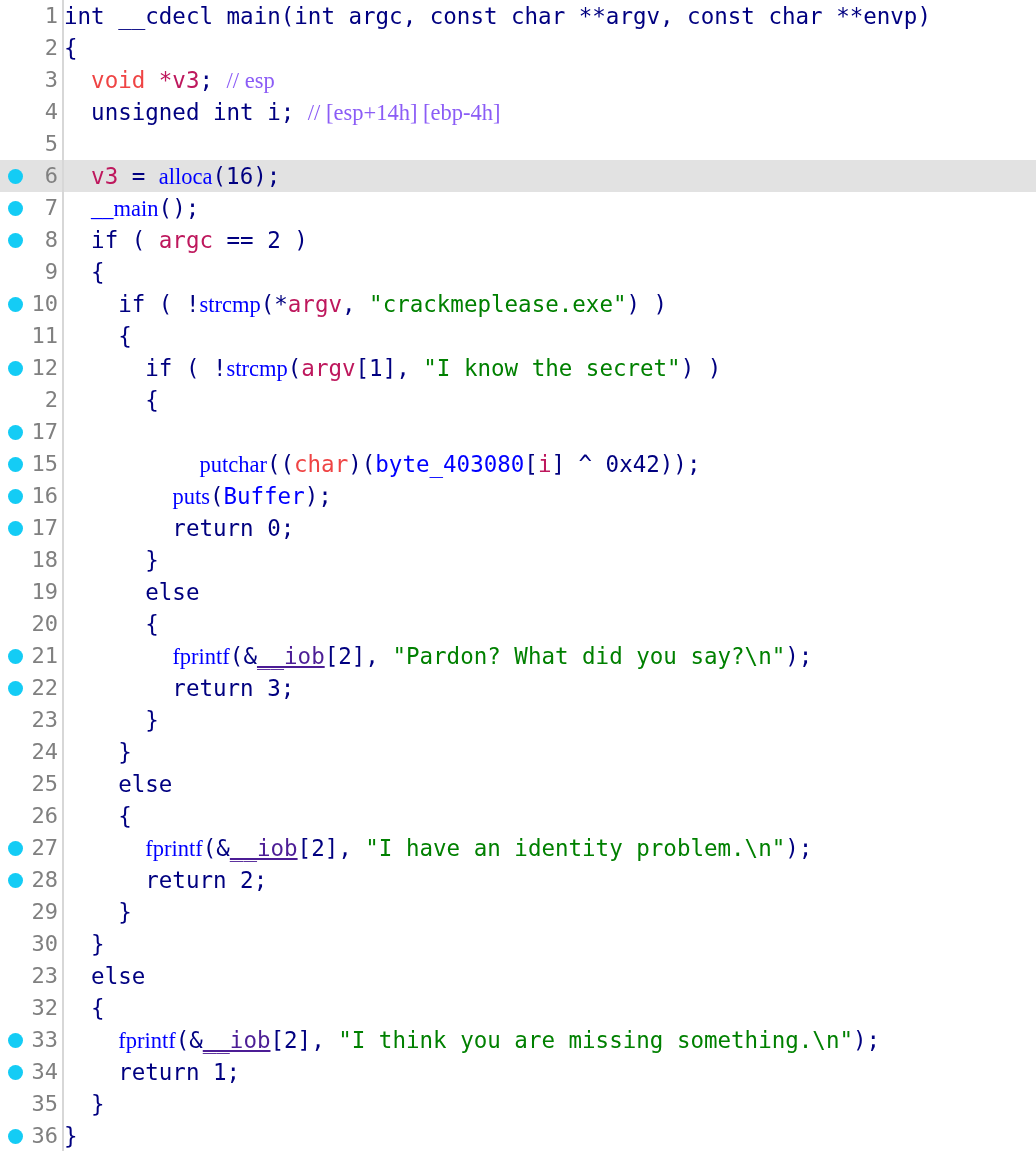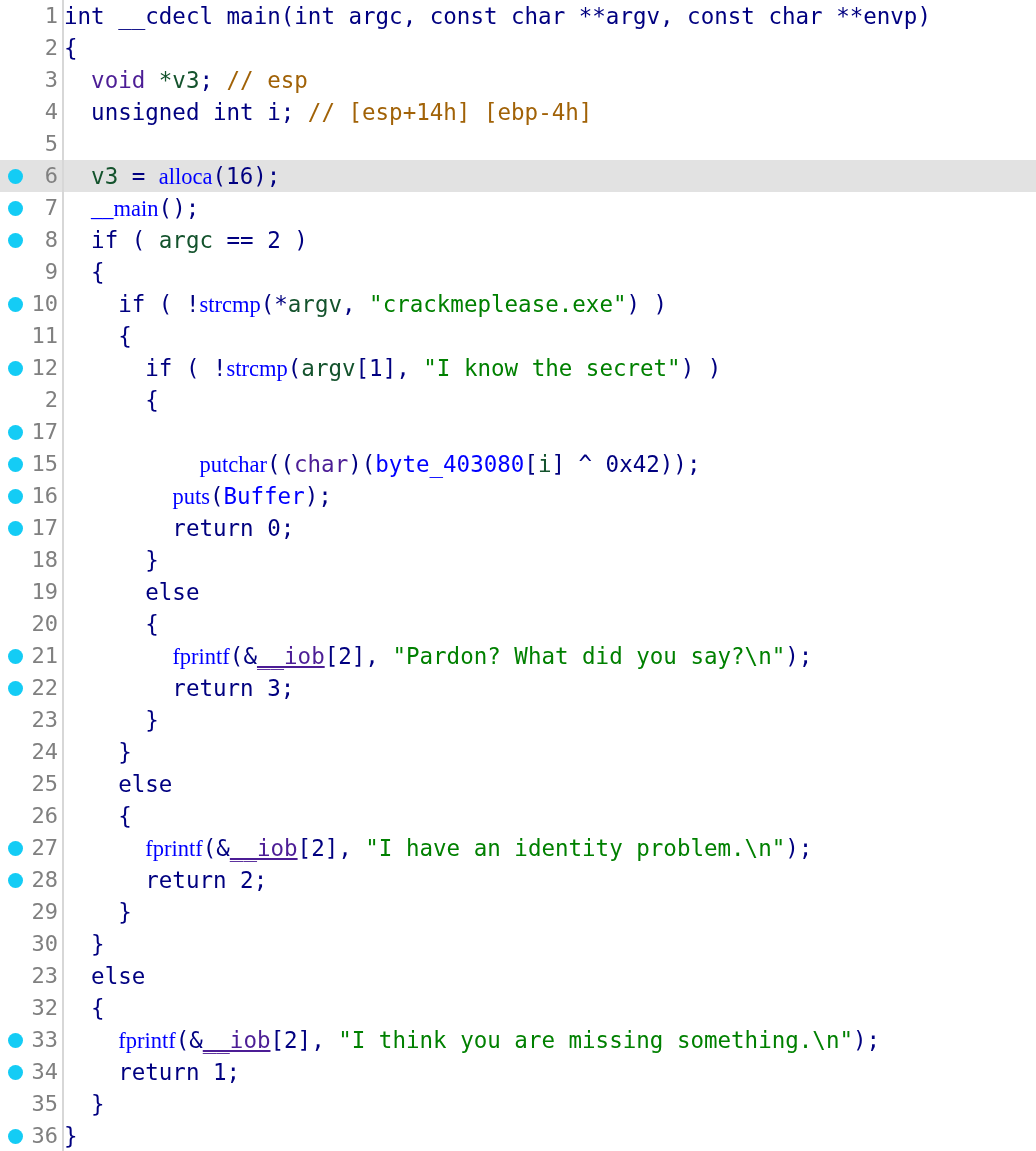--- a/index.html
+++ b/index.html
@@ -84,25 +84,25 @@
     line-height: 32px;
     font-size: 22.5px;
     letter-spacing: 0px;
     color: #000080;
     white-space: pre;
   }
 
   
   .t-plain   { color: #000080; }
   .t-key     { color: #000080; }
-  .t-type    { color: #4c1d95; }
-  .t-lvar    { color: #14532d; }
+  .t-type    { color: #ef4444; }
+  .t-lvar    { color: #be185d; }
   .t-func    { color: #0000ff; font-family: Liberation Serif, serif; }
   .t-str     { color: #008000; }
-  .t-cmt     { color: #a16207; }
+  .t-cmt     { color: #8b5cf6; font-family: Liberation Serif, serif; }
   .t-gvar    { color: #0000ff; }
   .t-impvar  { color: #4c1d95; text-decoration: underline; }
   .t-punct   { color: #000080; }
 </style>
 </head>
 <body>
 
 <div id="pseudocode-view">
   <div class="gutter-divider"></div>
   <div id="lines-host">

